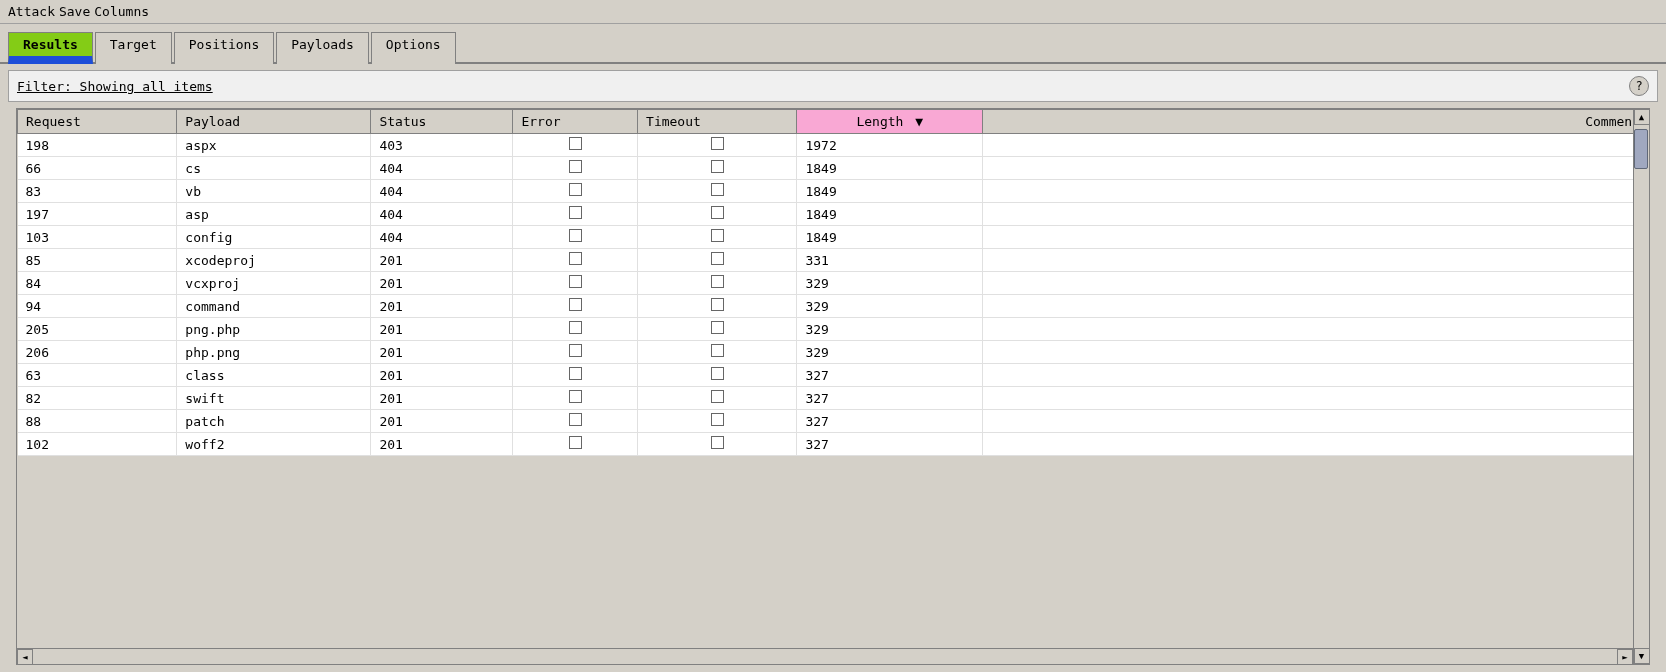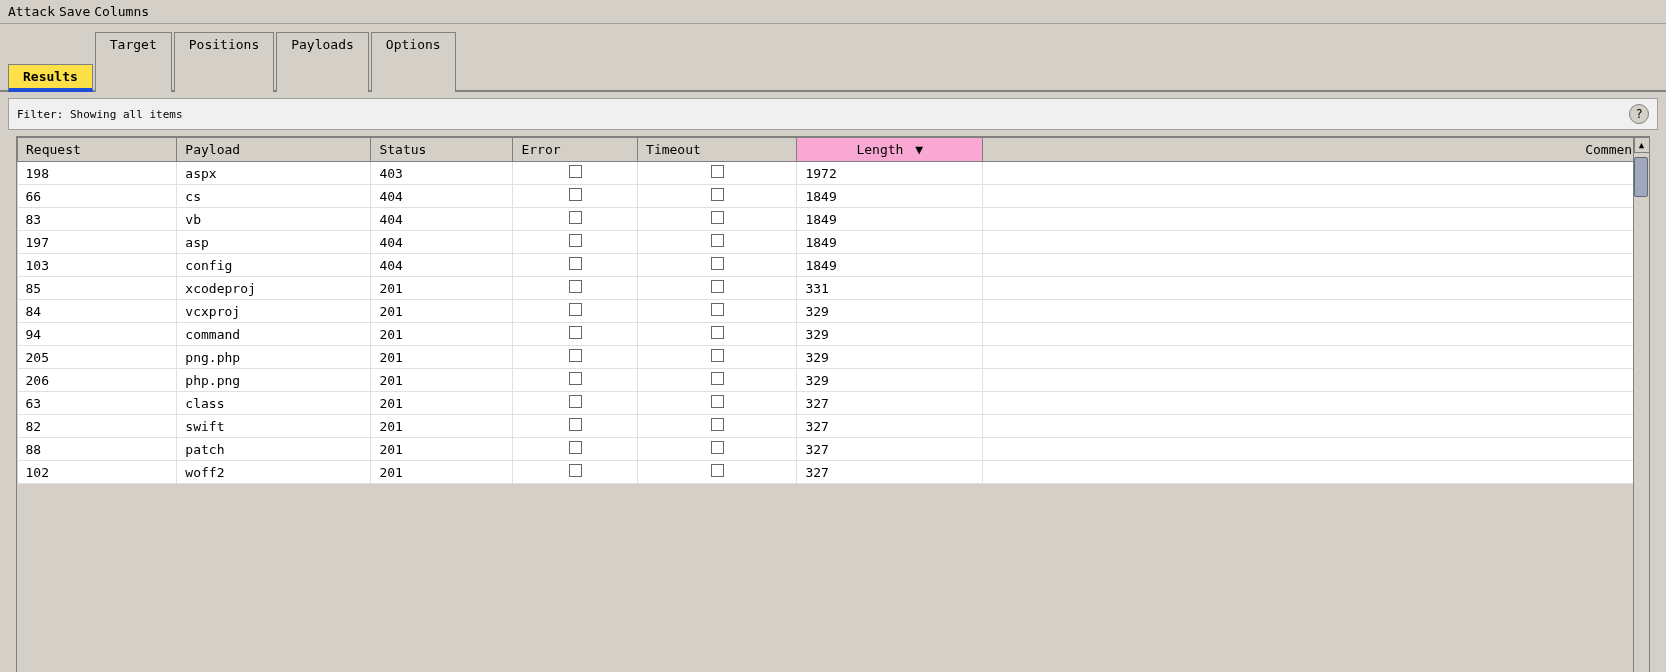--- a/index.html
+++ b/index.html
@@ -37,38 +37,38 @@
       border: 1px solid #808080;
       border-bottom: none;
       background: #d4d0c8;
       cursor: pointer;
       font-size: 13px;
       font-family: monospace;
       position: relative;
       top: 2px;
     }
     .tab.active {
-      background: #fde047;
-      border-bottom: 4px solid #1d4ed8;
+      background: #84cc16;
+      border-bottom: 8px solid #1d4ed8;
       font-weight: bold;
       z-index: 2;
-      margin-top: 32px;
     }
 
     .filter-bar {
       background: #f0f0f0;
       border: 1px solid #a0a0a0;
       margin: 6px 8px;
       padding: 5px 8px;
       display: flex;
       align-items: center;
       justify-content: space-between;
     }
     .filter-text {
-      font-size: 11px;
+      font-size: 13px;
+      text-decoration: underline;
     }
     .help-icon {
       width: 20px;
       height: 20px;
       border: 1px solid #808080;
       border-radius: 50%;
       display: flex;
       align-items: center;
       justify-content: center;
       font-size: 12px;

